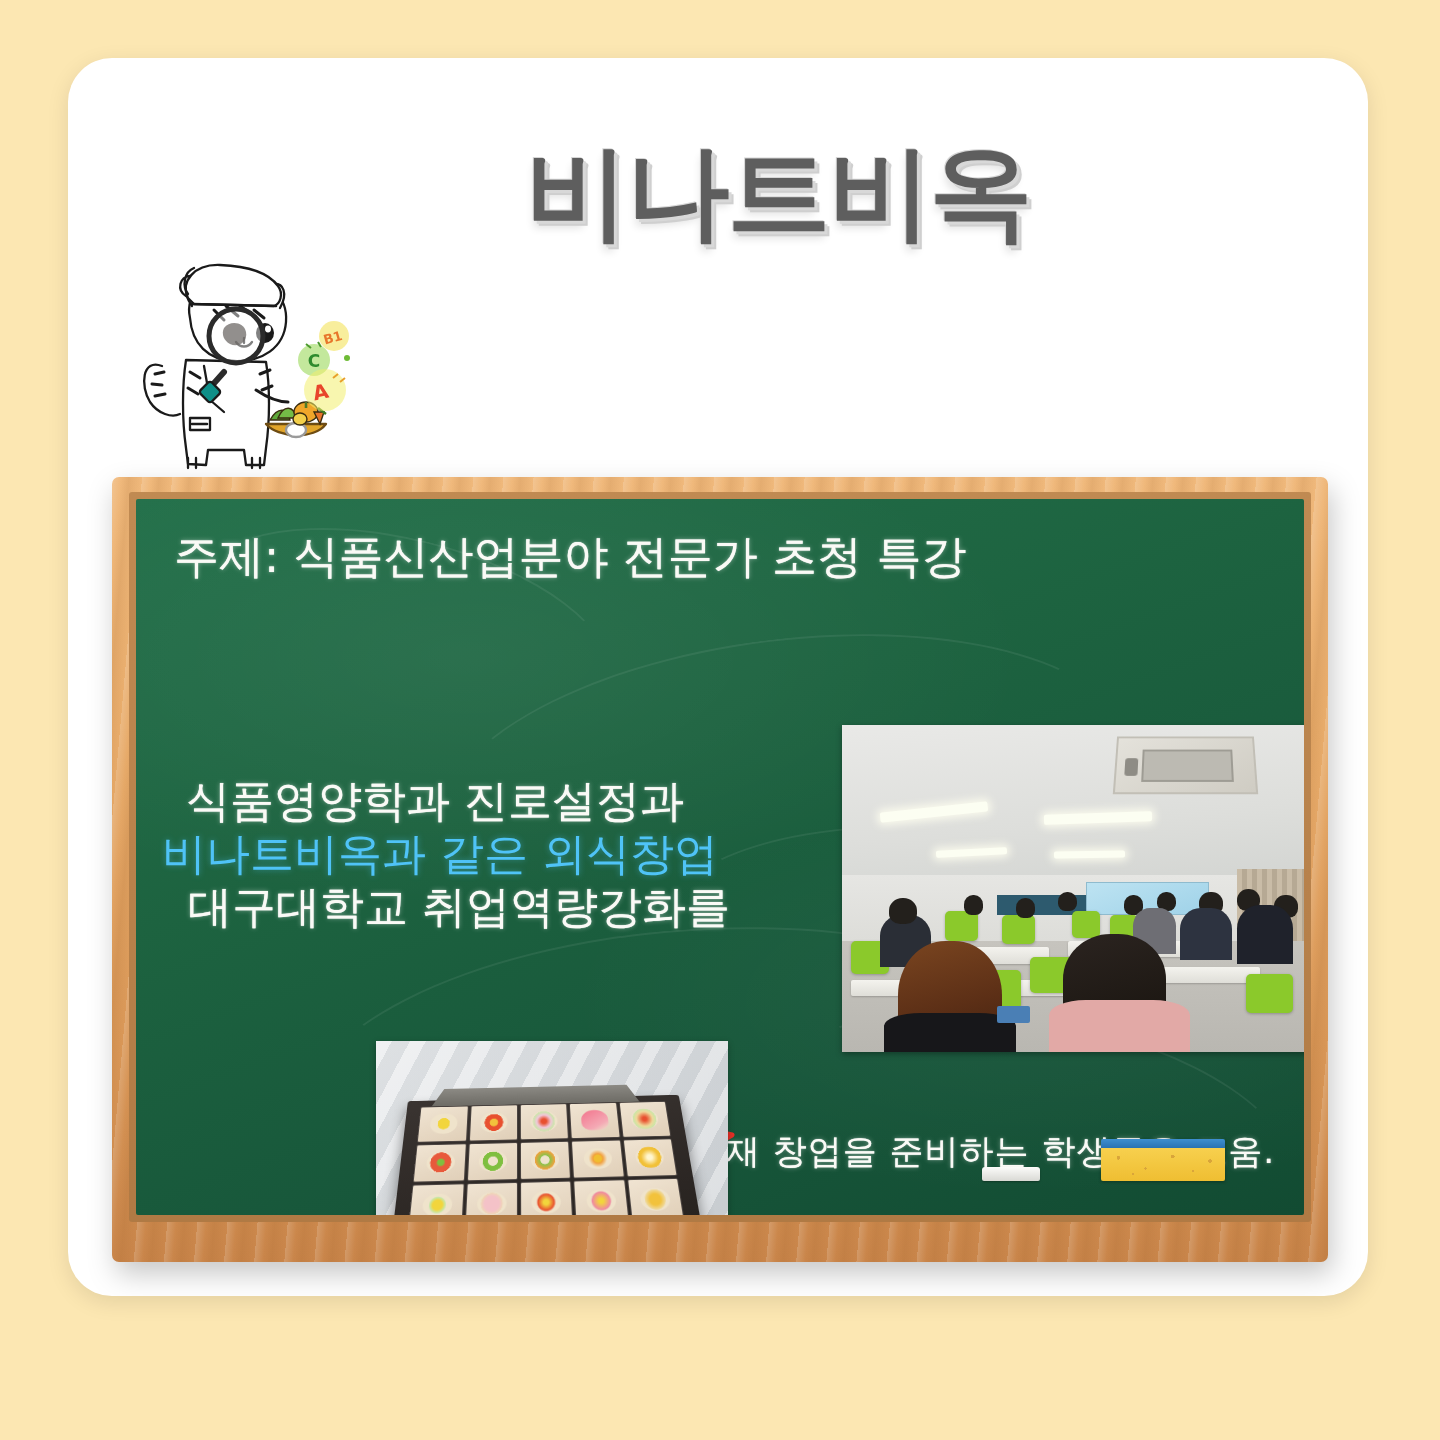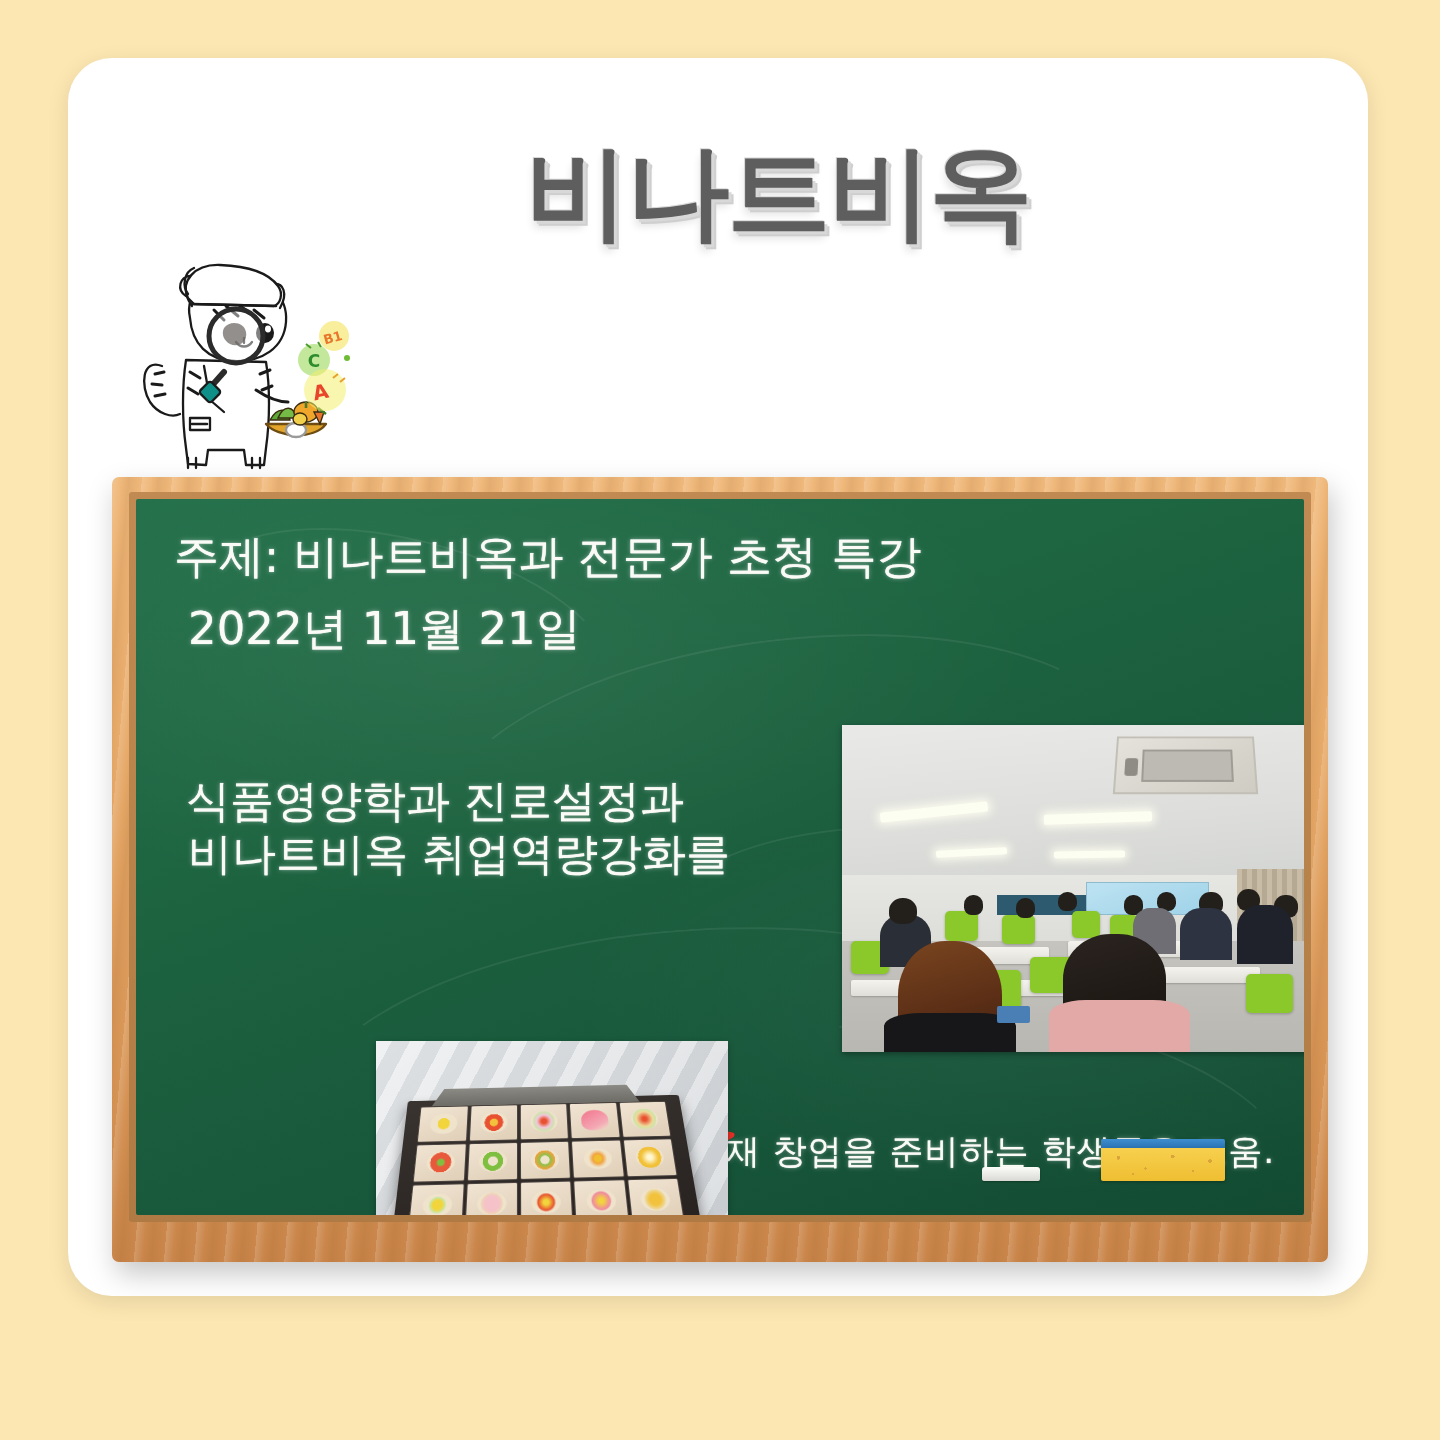--- a/index.html
+++ b/index.html
@@ -404,27 +404,27 @@
     <div id="board-frame">
       <div id="board-frame-inner"></div>
 
       <div id="board">
         <div class="chalk-swirl" id="sw1"></div>
         <div class="chalk-swirl" id="sw2"></div>
         <div class="chalk-swirl" id="sw3"></div>
         <div class="chalk-swirl" id="sw4"></div>
         <div class="chalk-swirl" id="sw5"></div>
 
-        <div class="chalk" id="subject-line">주제: 비나트비옥과 전문가 초청 특강</div>
-        <div class="chalk" id="date-line">2022년 11월 21일</div>
+        <div class="chalk" id="subject-line">주제: 식품신산업분야 전문가 초청 특강</div>
 
 
         <div class="chalk" id="body-text">
           <span class="bl" id="bl-1">식품영양학과 진로설정과</span>
-          <span class="bl" id="bl-3">비나트비옥 취업역량강화를</span>
+          <span class="bl" id="bl-2">비나트비옥과 같은 외식창업</span>
+          <span class="bl" id="bl-3">대구대학교 취업역량강화를</span>
         </div>
 
         <div class="chalk" id="footer-text">현재 창업을 준비하는 학생들을 도움.</div>
 
         <div id="red-star">
           <svg viewBox="0 0 86 86" width="86" height="86">
             <path d="M10 36 C30 34 58 28 78 34 C60 44 40 56 30 74
                      C30 52 24 26 40 8 C48 26 60 46 62 70
                      C48 58 26 48 8 46" fill="none" stroke="#E53027" stroke-width="5" stroke-linecap="round" stroke-linejoin="round"></path>
           </svg>

